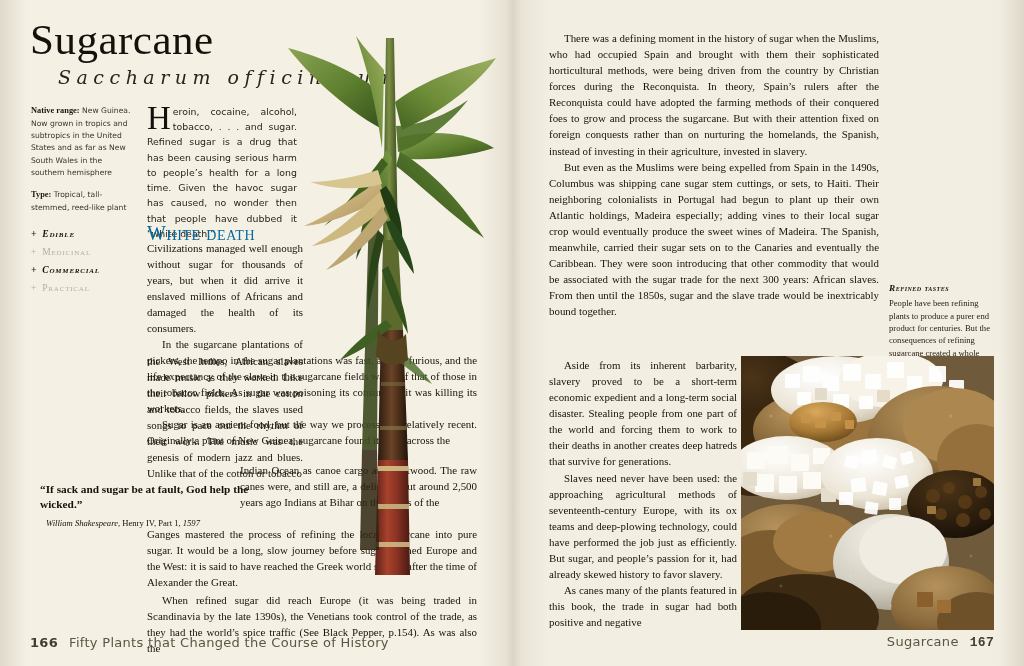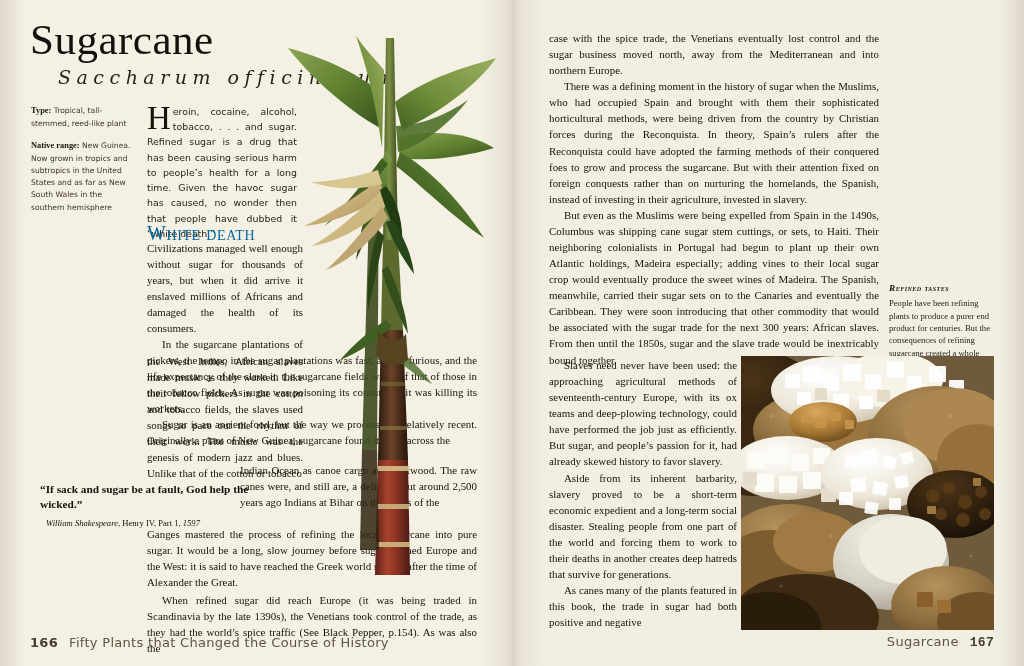--- a/index.html
+++ b/index.html
@@ -230,29 +230,43 @@
 <div class="spread">
 
   <div class="paper-left"></div>
   <div class="paper-right"></div>
 
   <div class="title">Sugarcane</div>
   <div class="binomial">Saccharum officinarum</div>
 
   <div class="factbox">
     <p>
+      <span class="lbl">Native range:</span>
+      <span>New Guinea. Now grown in tropics and subtropics in the United States and as far as New South Wales in the southern hemisphere</span>
+    </p>
+    <p>
       <span class="lbl">Type:</span>
       <span>Tropical, tall-stemmed, reed-like plant</span>
     </p>
-    <p>
-      <span class="lbl">Native range:</span>
-      <span>New Guinea. Now grown in tropics and subtropics in the United States and as far as New South Wales in the southern hemisphere</span>
-    </p>
-  </div>
-
+  </div>
+
+  <div class="tags">
+    <div class="tag on">
+      <span class="bullet">+</span><span>Edible</span>
+    </div>
+    <div class="tag">
+      <span class="bullet">+</span><span>Medicinal</span>
+    </div>
+    <div class="tag on">
+      <span class="bullet">+</span><span>Commercial</span>
+    </div>
+    <div class="tag">
+      <span class="bullet">+</span><span>Practical</span>
+    </div>
+  </div>
 
   <div class="lead">
     <span class="dropcap">H</span><span>eroin, cocaine, alcohol, tobacco, . . . and sugar. Refined sugar is a drug that has been causing serious harm to people’s health for a long time. Given the havoc sugar has caused, no wonder then that people have dubbed it “white death.”</span>
   </div>
 
   <div class="sec-head">White death</div>
 
   <div class="bodytext lcol-a">
     <p>Civilizations managed well enough without sugar for thousands of years, but when it did arrive it enslaved millions of Africans and damaged the health of its consumers.</p>
     <p class="ind">In the sugarcane plantations of the West Indies, African slaves made music as they worked. Like their fellow pickers in the cotton and tobacco fields, the slaves used songs to pace out the rhythm of their work. The music was the genesis of modern jazz and blues. Unlike that of the cotton or tobacco</p>
@@ -362,28 +376,27 @@
       <path d="M106 236 C116 258, 124 282, 126 304 C116 284, 104 258, 100 240 Z" fill="#32501c"></path>
 
       <path d="M104 290 C88 300, 70 316, 58 330 C78 322, 98 308, 110 296 Z" fill="#405f22"></path>
       <path d="M112 316 C126 326, 140 340, 150 354 C134 346, 116 332, 108 322 Z" fill="#4a6a28" opacity="0.8"></path>
 
       <path d="M96 300 C104 312, 116 314, 124 304 L126 330 C114 338, 102 336, 94 326 Z" fill="#56431f"></path>
     </svg>
   </div>
 
   <div class="bodytext rcol-a">
-    <p>case with the spice trade, the Venetians eventually lost control and the sugar business moved north, away from the Mediterranean and into northern Europe.</p>
     <p class="ind">There was a defining moment in the history of sugar when the Muslims, who had occupied Spain and brought with them their sophisticated horticultural methods, were being driven from the country by Christian forces during the Reconquista. In theory, Spain’s rulers after the Reconquista could have adopted the farming methods of their conquered foes to grow and process the sugarcane. But with their attention fixed on foreign conquests rather than on nurturing the homelands, the Spanish, instead of investing in their agriculture, invested in slavery.</p>
     <p class="ind">But even as the Muslims were being expelled from Spain in the 1490s, Columbus was shipping cane sugar stem cuttings, or sets, to Haiti. Their neighboring colonialists in Portugal had begun to plant up their own Atlantic holdings, Madeira especially; adding vines to their local sugar crop would eventually produce the sweet wines of Madeira. The Spanish, meanwhile, carried their sugar sets on to the Canaries and eventually the Caribbean. They were soon introducing that other commodity that would be associated with the sugar trade for the next 300 years: African slaves. From then until the 1850s, sugar and the slave trade would be inextricably bound together.</p>
   </div>
 
   <div class="bodytext rcol-b">
+    <p class="ind">Aside from its inherent barbarity, slavery proved to be a short-term economic expedient and a long-term social disaster. Stealing people from one part of the world and forcing them to work to their deaths in another creates deep hatreds that survive for generations.</p>
     <p class="ind">Slaves need never have been used: the approaching agricultural methods of seventeenth-century Europe, with its ox teams and deep-plowing technology, could have performed the job just as efficiently. But sugar, and people’s passion for it, had already skewed history to favor slavery.</p>
-    <p class="ind">Aside from its inherent barbarity, slavery proved to be a short-term economic expedient and a long-term social disaster. Stealing people from one part of the world and forcing them to work to their deaths in another creates deep hatreds that survive for generations.</p>
     <p class="ind">As canes many of the plants featured in this book, the trade in sugar had both positive and negative</p>
   </div>
 
   <div class="sidenote">
     <span class="sn-head">Refined tastes</span>
     <span>People have been refining plants to produce a purer end product for centuries. But the consequences of refining sugarcane created a whole host of problems.</span>
   </div>
 
   <div class="photo">
     <svg width="253" height="274" viewBox="0 0 253 274" xmlns="http://www.w3.org/2000/svg">

